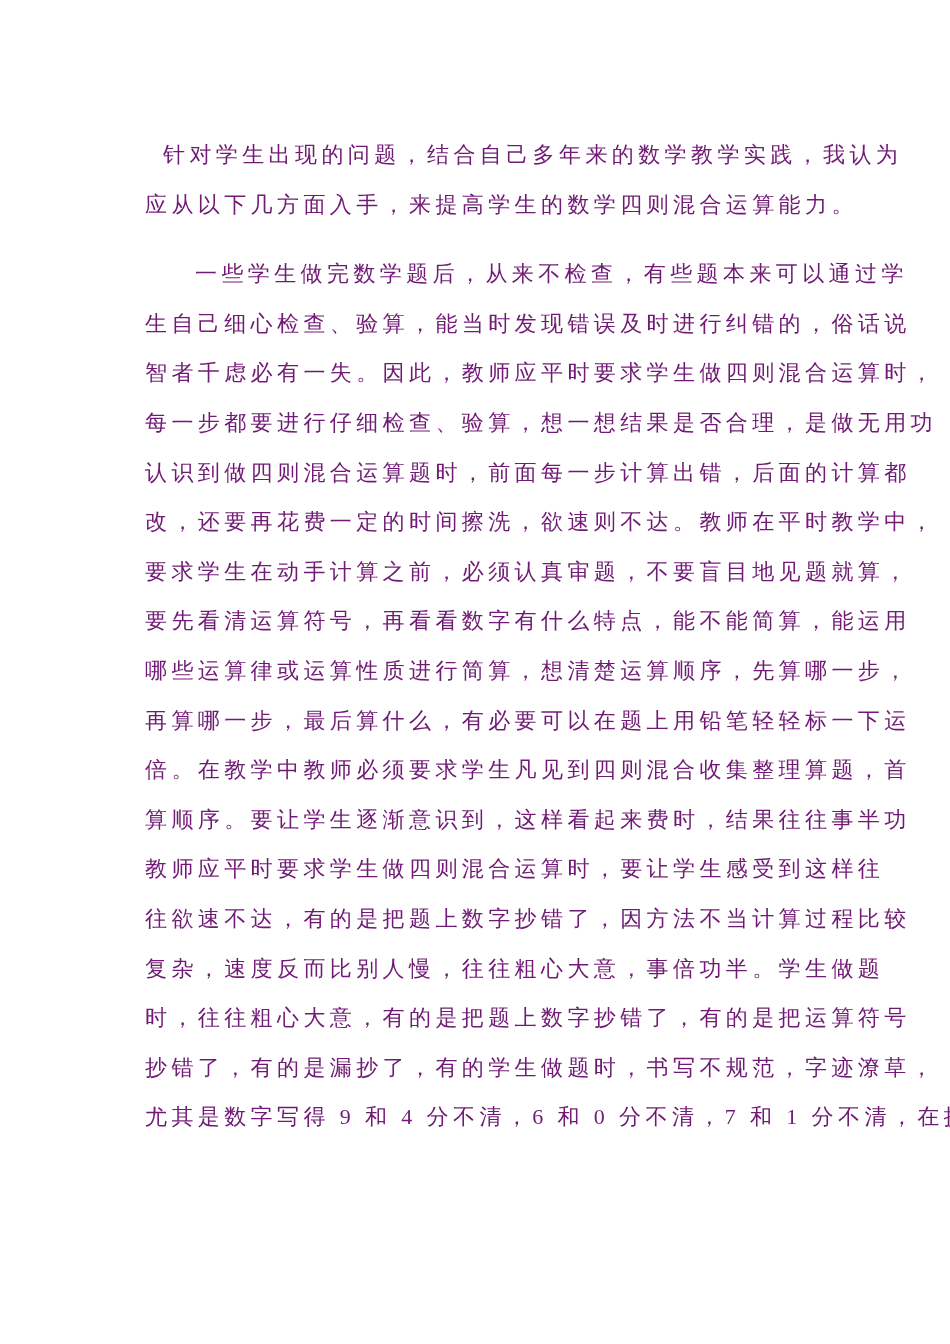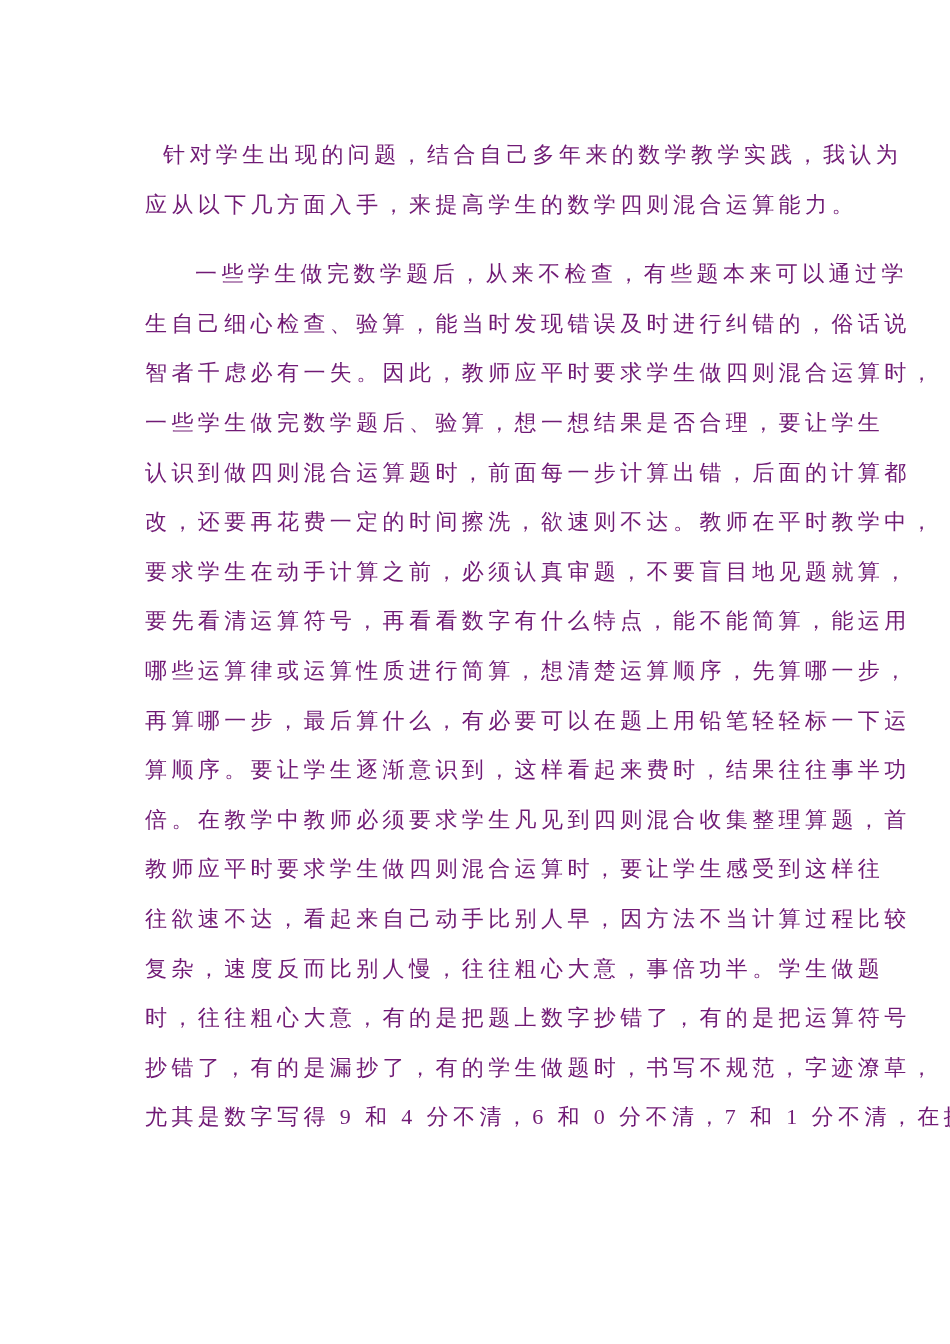--- a/index.html
+++ b/index.html
@@ -45,29 +45,29 @@
 
 <div class="page">
   <div class="text-block">
 
     <span class="line indent-1">针对学生出现的问题，结合自己多年来的数学教学实践，我认为</span>
     <span class="line">应从以下几方面入手，来提高学生的数学四则混合运算能力。</span>
 
     <span class="line indent-2">一些学生做完数学题后，从来不检查，有些题本来可以通过学</span>
     <span class="line">生自己细心检查、验算，能当时发现错误及时进行纠错的，俗话说</span>
     <span class="line">智者千虑必有一失。因此，教师应平时要求学生做四则混合运算时，</span>
-    <span class="line">一些学生做完数学题后、验算，想一想结果是否合理，要让学生</span>
+    <span class="line">每一步都要进行仔细检查、验算，想一想结果是否合理，是做无用功</span>
     <span class="line">认识到做四则混合运算题时，前面每一步计算出错，后面的计算都</span>
     <span class="line">改，还要再花费一定的时间擦洗，欲速则不达。教师在平时教学中，</span>
     <span class="line">要求学生在动手计算之前，必须认真审题，不要盲目地见题就算，</span>
     <span class="line">要先看清运算符号，再看看数字有什么特点，能不能简算，能运用</span>
     <span class="line">哪些运算律或运算性质进行简算，想清楚运算顺序，先算哪一步，</span>
     <span class="line">再算哪一步，最后算什么，有必要可以在题上用铅笔轻轻标一下运</span>
+    <span class="line">倍。在教学中教师必须要求学生凡见到四则混合收集整理算题，首</span>
     <span class="line">算顺序。要让学生逐渐意识到，这样看起来费时，结果往往事半功</span>
-    <span class="line">倍。在教学中教师必须要求学生凡见到四则混合收集整理算题，首</span>
     <span class="line">教师应平时要求学生做四则混合运算时，要让学生感受到这样往</span>
-    <span class="line">往欲速不达，看起来自己动手比别人早，因方法不当计算过程比较</span>
+    <span class="line">往欲速不达，有的是把题上数字抄错了，因方法不当计算过程比较</span>
     <span class="line">复杂，速度反而比别人慢，往往粗心大意，事倍功半。学生做题</span>
     <span class="line">时，往往粗心大意，有的是把题上数字抄错了，有的是把运算符号</span>
     <span class="line">抄错了，有的是漏抄了，有的学生做题时，书写不规范，字迹潦草，</span>
     <span class="line">尤其是数字写得 9 和 4 分不清，6 和 0 分不清，7 和 1 分不清，在抄</span>
   </div>
 </div>
 
 </body></html>

